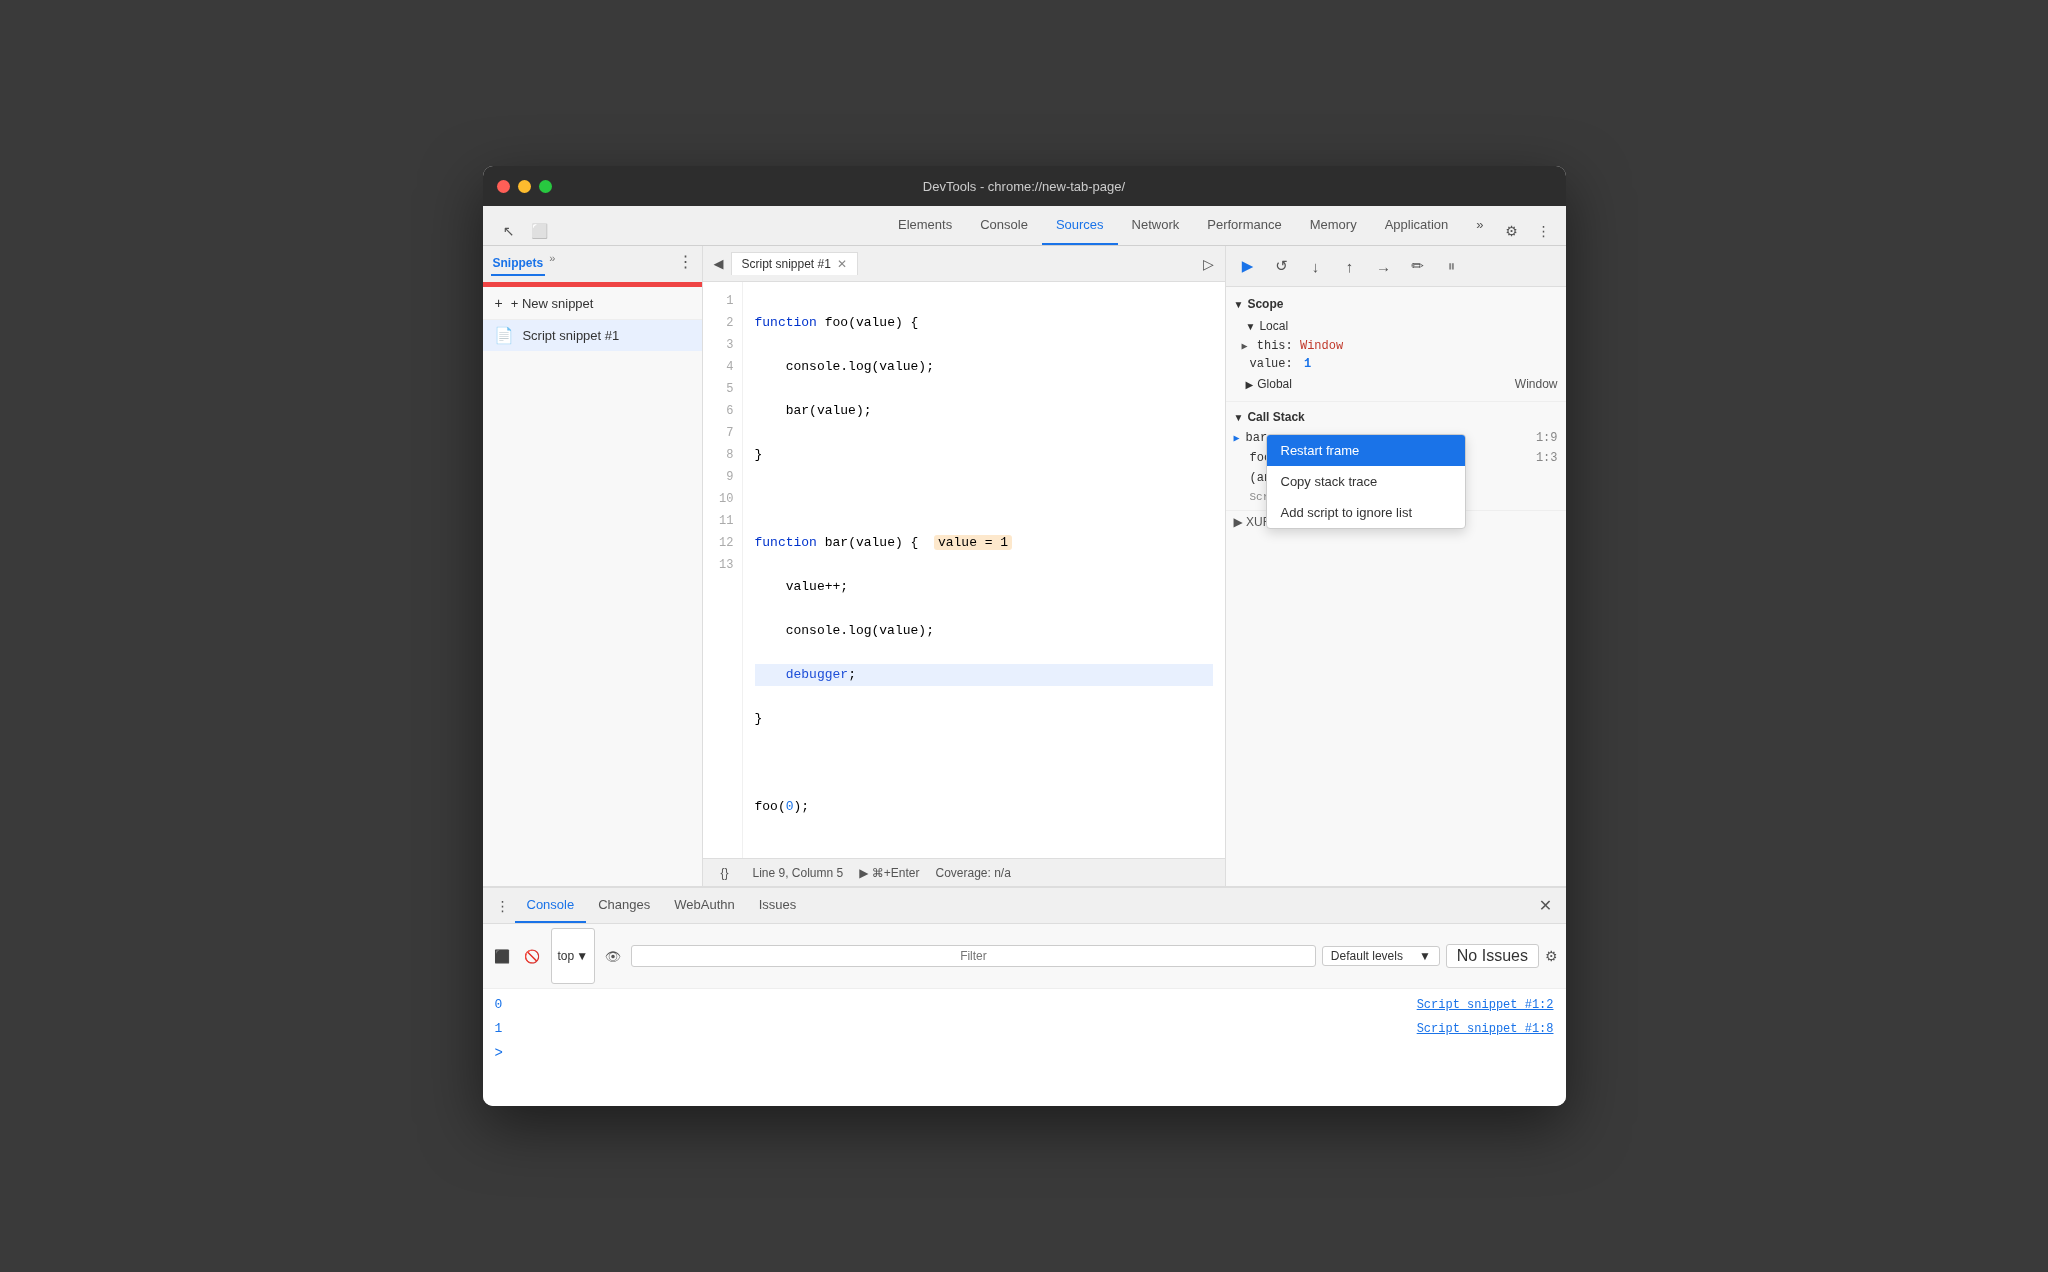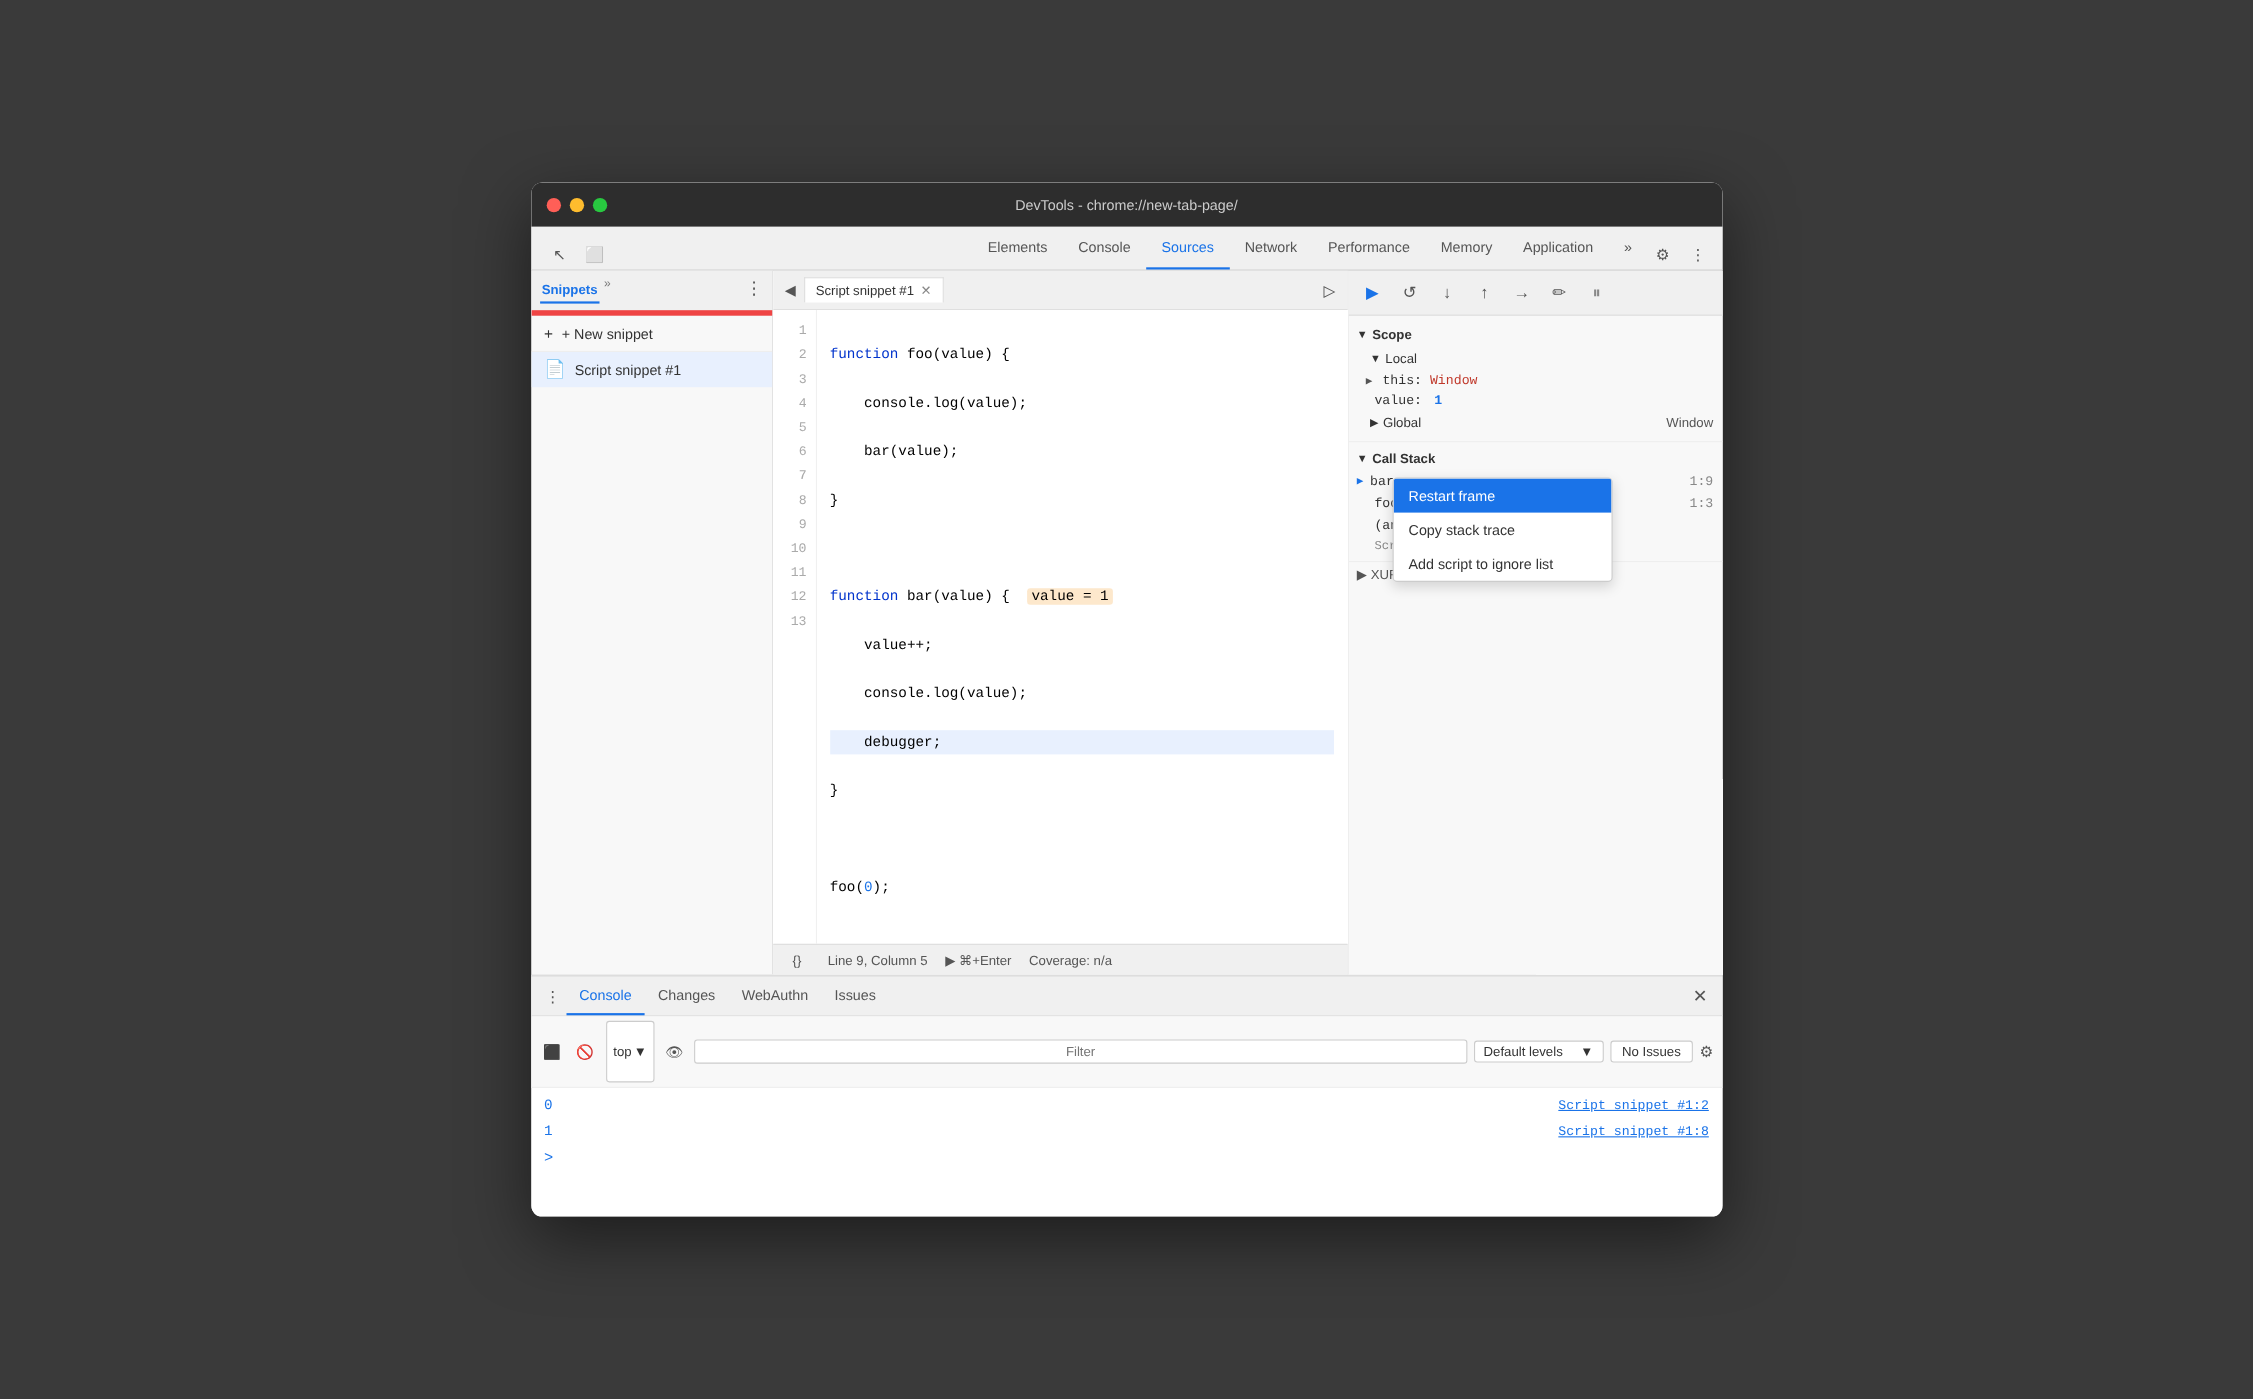--- a/index.html
+++ b/index.html
@@ -213,21 +213,21 @@
     .line-numbers div { line-height: 22px; font-size: 12px; }
     .code-content {
       padding: 8px 12px;
       flex: 1;
       white-space: pre;
     }
     .code-line { line-height: 22px; }
     .code-line.highlighted { background: #e8f0fe; }
     .kw { color: #0033cc; font-weight: 500; }
     .num { color: #1a73e8; }
-    .dbg { color: #000000; }
+    .dbg { color: #1d4ed8; }
     .value-highlight {
       background: #fde8cc;
       border-radius: 3px;
       padding: 0 4px;
     }
 
     
     .status-bar {
       background: #f0f0f0;
       border-top: 1px solid #ddd;
@@ -405,21 +405,21 @@
       padding: 2px 8px;
       border: 1px solid #ccc;
       border-radius: 3px;
       font-size: 12px; color: #333; cursor: pointer;
       background: #fff; margin-left: auto;
     }
     .no-issues-btn {
       padding: 2px 10px;
       border: 1px solid #ccc;
       border-radius: 3px;
-      font-size: 12px; color: #333; cursor: pointer;
+      font-size: 16px; color: #333; cursor: pointer;
       background: #fff;
       text-align: right;
     }
     .console-settings { font-size: 14px; color: #555; cursor: pointer; }
 
     
     .console-output {
       flex: 1;
       padding: 4px 0;
       overflow-y: auto;

